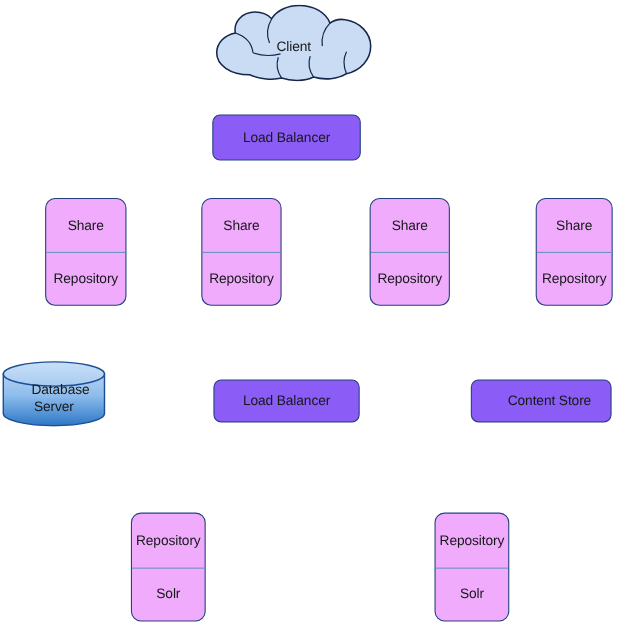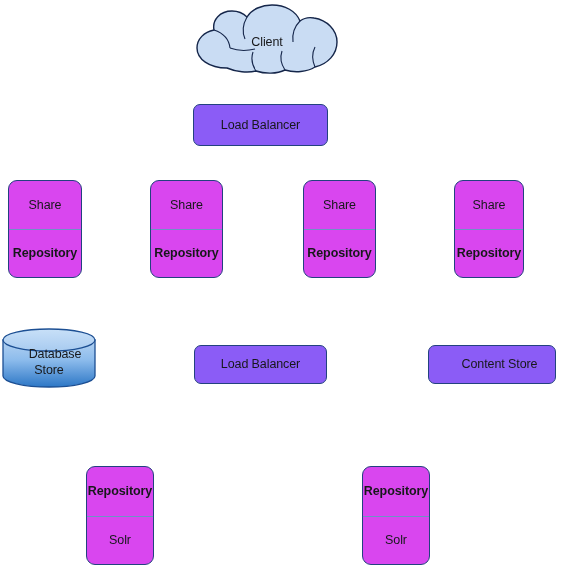--- a/index.html
+++ b/index.html
@@ -18,44 +18,45 @@
 
   
   .node-label {
     font-size: 12.5px;
     color: #17181a;
     text-align: center;
     line-height: 1.15;
     white-space: nowrap;
     letter-spacing: -0.1px;
   }
-  .node-label.bold { font-weight: bold; }
+  .node-label.bold { font-weight: normal; }
 
   
   .rect-node {
     position: absolute;
     box-sizing: border-box;
     background: #8b5cf6;
     border: 1.4px solid #23427f;
     border-radius: 7px;
     display: flex;
     align-items: center;
     justify-content: center;
   }
 
   
   .stack-node {
     position: absolute;
     box-sizing: border-box;
-    background: #d946ef;
+    background: #f0abfc;
     border: 1.4px solid #23427f;
     border-radius: 9px;
     display: flex;
     flex-direction: column;
     overflow: hidden;
+    margin-left: 33px;
   }
   .stack-cell {
     flex: 1 1 50%;
     display: flex;
     align-items: center;
     justify-content: center;
     box-sizing: border-box;
   }
   .stack-cell.divider-top {
     border-top: 1px solid #6e93c4;
@@ -162,21 +163,21 @@
         </linearGradient>
         <linearGradient id="cylTop" x1="0" y1="0" x2="0" y2="1">
           <stop offset="0%" stop-color="#c8e0f8"></stop>
           <stop offset="100%" stop-color="#a8cbf0"></stop>
         </linearGradient>
       </defs>
       <path d="M2,12 L2,48 A46,11 0 0 0 94,48 L94,12 Z" fill="url(#cylBody)" stroke="#1c4f93" stroke-width="1.3"></path>
       <ellipse cx="48" cy="12" rx="46" ry="11" fill="url(#cylTop)" stroke="#1c4f93" stroke-width="1.3"></ellipse>
     </svg>
     <div class="cyl-text node-label" style="top:19px;margin-left:12px;">Database</div>
-    <div class="cyl-text node-label" style="top:35px;">Store</div>
+    <div class="cyl-text node-label" style="top:35px;">Server</div>
   </div>
 
   <div class="rect-node" style="left:194px; top:345px; width:133px; height:39px;">
     <span class="node-label">Load Balancer</span>
   </div>
 
   <div class="rect-node" style="left:428px; top:345px; width:128px; height:39px;padding-left:15px;">
     <span class="node-label">Content Store</span>
   </div>
 

